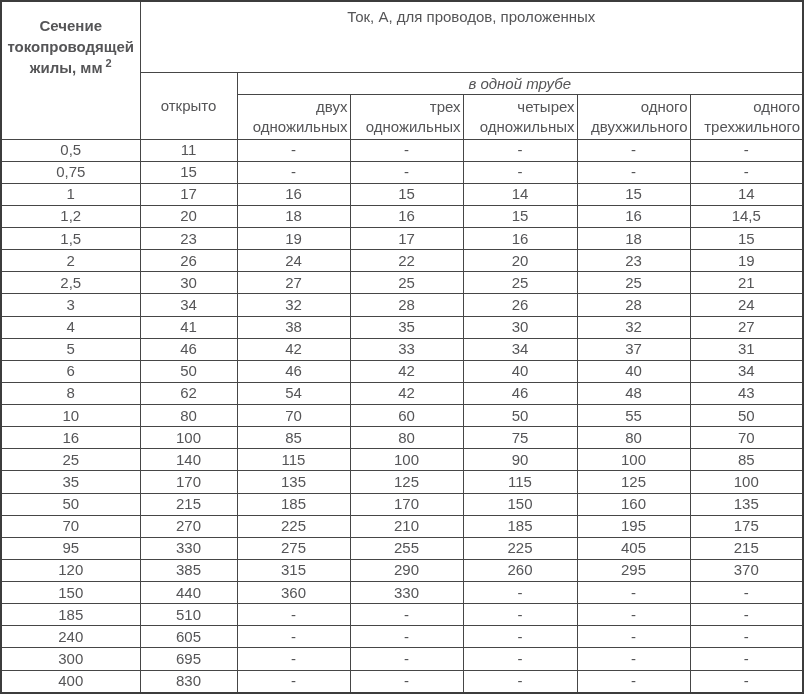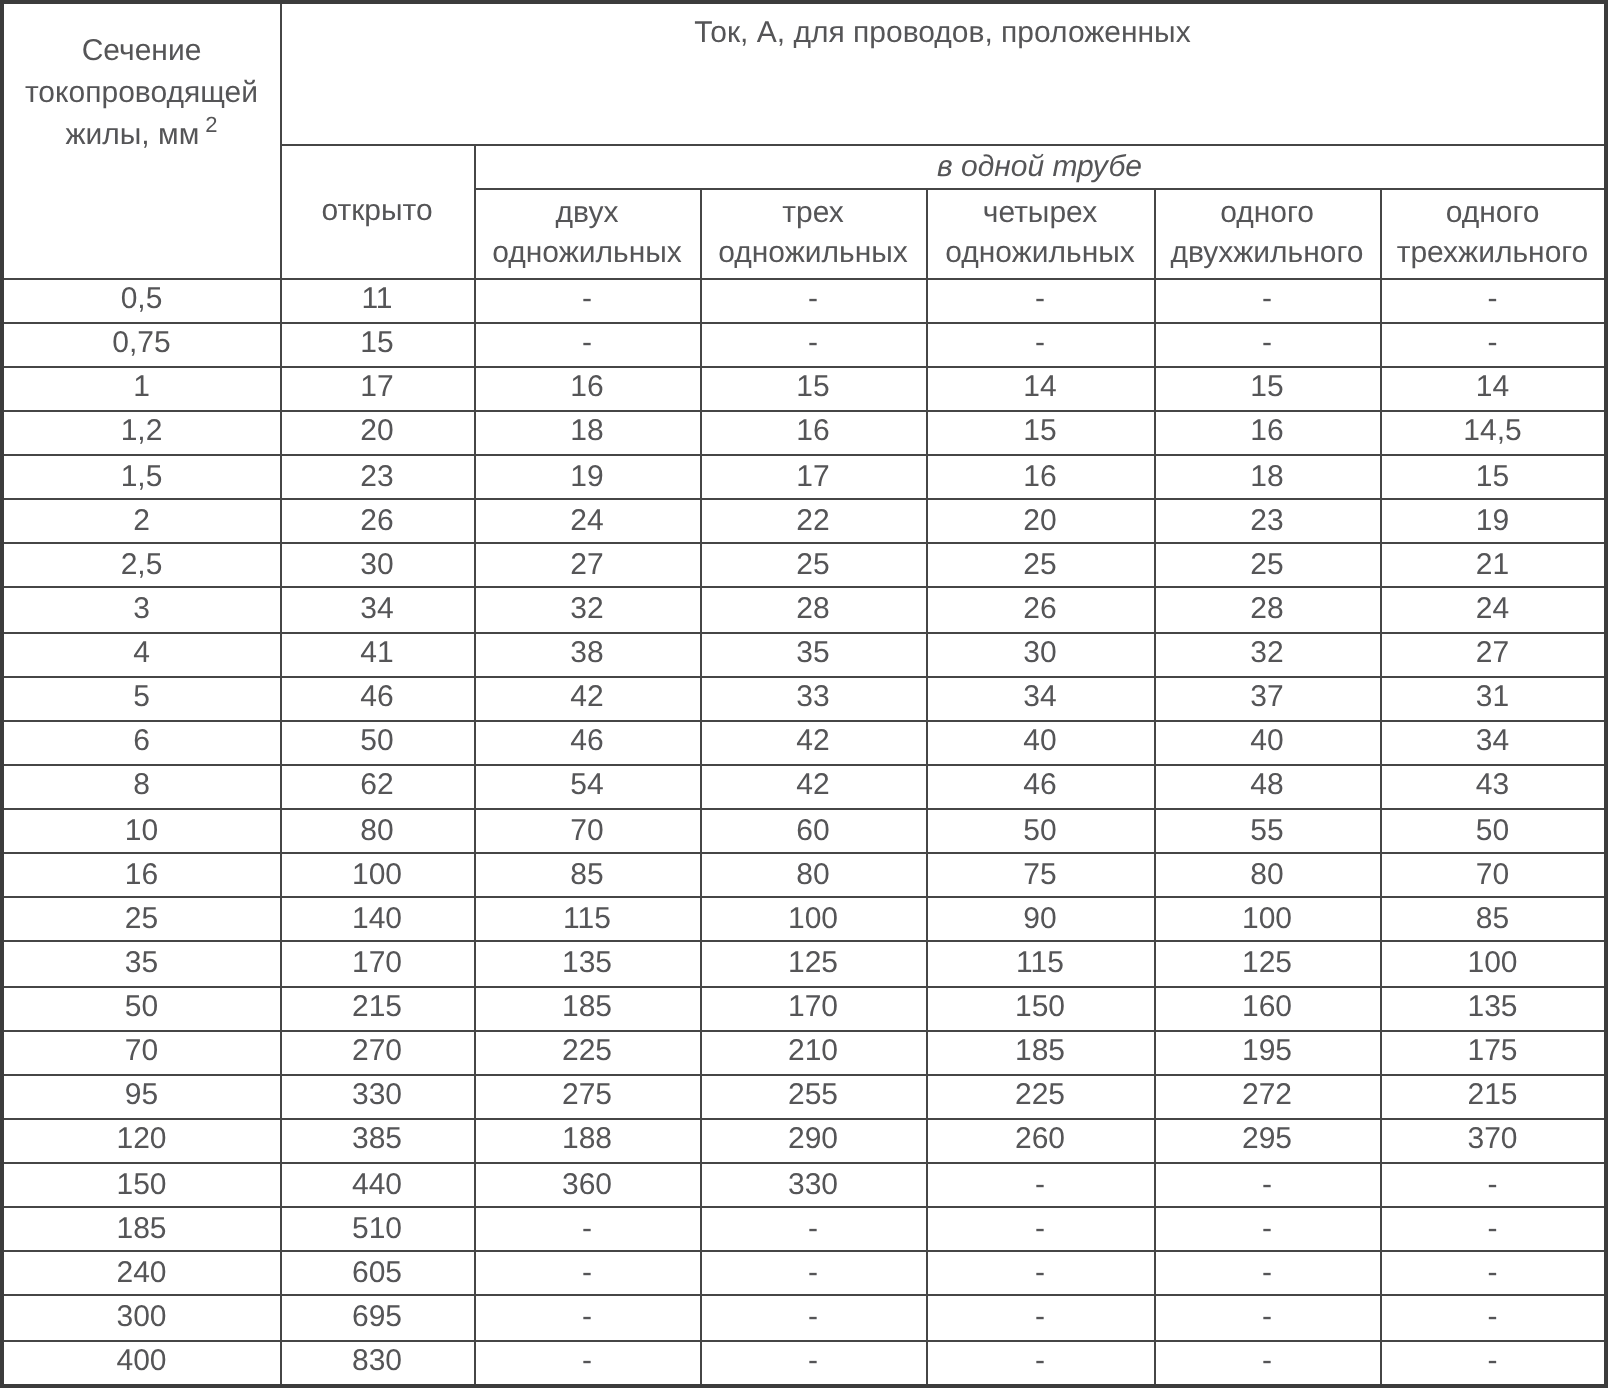--- a/index.html
+++ b/index.html
@@ -29,29 +29,30 @@
   }
   
   tr.hdr-row-1 { height: 71px; }
   tr.hdr-row-2 { height: 22px; }
   tr.hdr-row-3 { height: 45px; }
   th.corner-cell {
     vertical-align: top;
     padding-top: 13px;
     line-height: 21px;
     white-space: normal;
+    font-weight: bold;
   }
   th.top-title-cell {
     vertical-align: top;
     padding-top: 6px;
     margin-left: 44px;
   }
   th.open-cell { vertical-align: middle; }
   th.pipe-group-cell { vertical-align: middle; font-style: italic; }
-  th.pipe-col-cell { vertical-align: middle; line-height: 20px; }
+  th.pipe-col-cell { vertical-align: middle; line-height: 20px; text-align: right; }
   sup.mm-sup {
     font-size: 11px;
     margin-left: 3px;
     vertical-align: super;
     line-height: 0;
   }
   tbody td {
     height: 20px;
     line-height: 20px;
     vertical-align: middle;
@@ -268,27 +269,27 @@
         <td>185</td>
         <td>195</td>
         <td>175</td>
       </tr>
       <tr>
         <td>95</td>
         <td>330</td>
         <td>275</td>
         <td>255</td>
         <td>225</td>
-        <td>272</td>
+        <td>405</td>
         <td>215</td>
       </tr>
       <tr>
         <td>120</td>
         <td>385</td>
-        <td>188</td>
+        <td>315</td>
         <td>290</td>
         <td>260</td>
         <td>295</td>
         <td>370</td>
       </tr>
       <tr>
         <td>150</td>
         <td>440</td>
         <td>360</td>
         <td>330</td>

